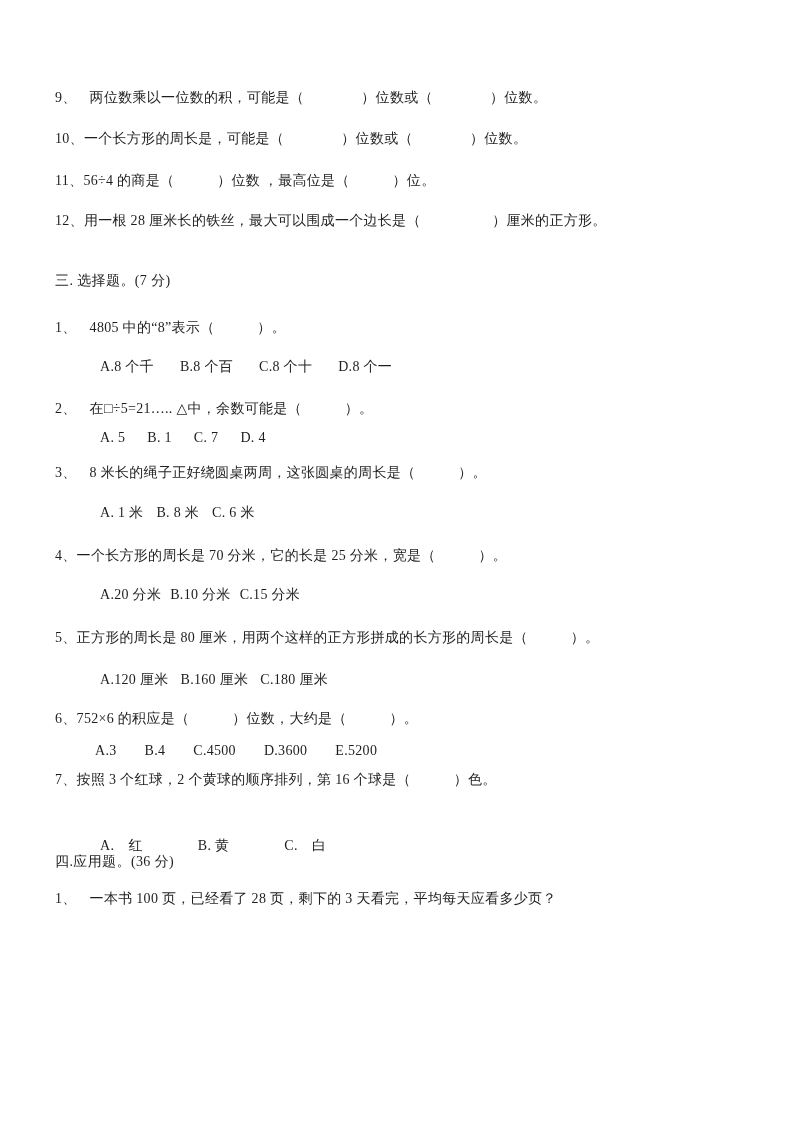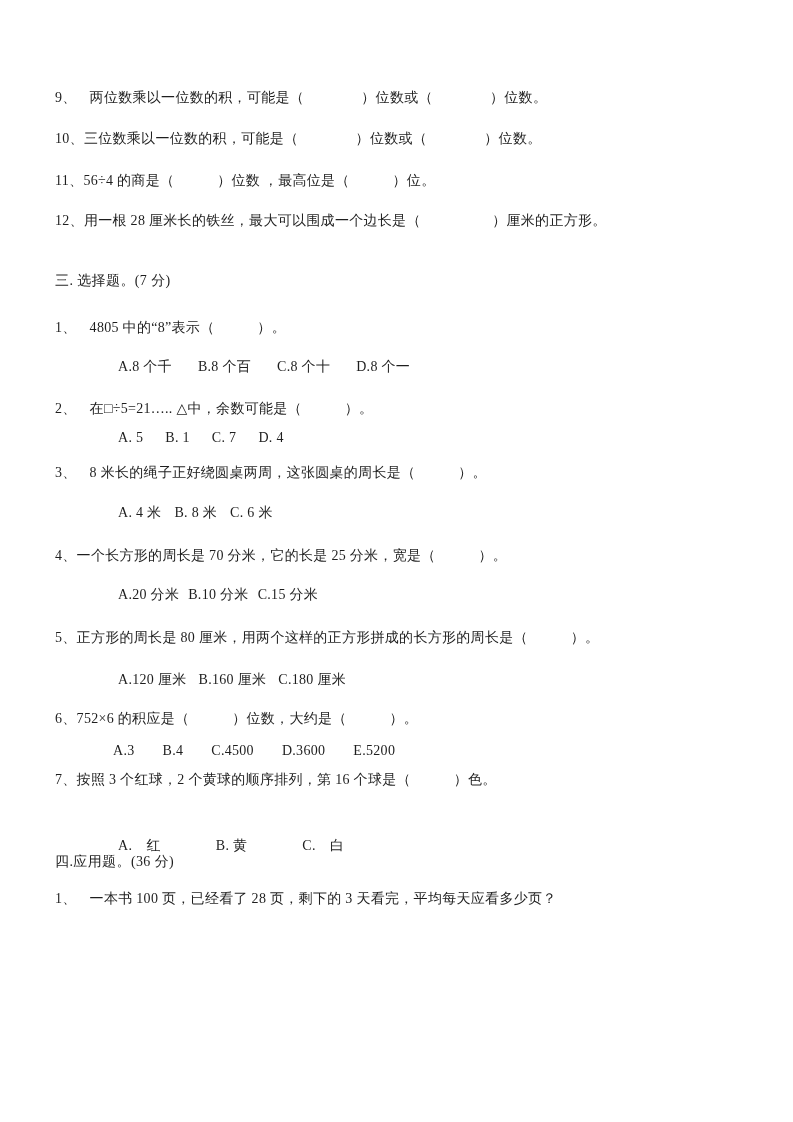--- a/index.html
+++ b/index.html
@@ -32,30 +32,29 @@
     letter-spacing: 0.4px;
   }
   .opts {
     position: absolute;
     left: 100px;
     display: flex;
     font-size: 14px;
     line-height: 19px;
     white-space: pre;
     letter-spacing: 0.3px;
-    margin-left: 18px;
   }
 </style>
 </head>
 <body>
 
 <div class="page">
 
   <div class="line" style="top:88px"><span class="q-label gap">9、</span><span>两位数乘以一位数的积，可能是（　　　　）位数或（　　　　）位数。</span></div>
-  <div class="line" style="top:129px"><span class="q-label">10、</span><span>三位数乘以一位数的积，可能是（　　　　）位数或（　　　　）位数。</span></div>
+  <div class="line" style="top:129px"><span class="q-label">10、</span><span>一个长方形的周长是，可能是（　　　　）位数或（　　　　）位数。</span></div>
   <div class="line" style="top:171px"><span class="q-label">11、</span><span>56÷4 的商是（　　　）位数 ，最高位是（　　　）位。</span></div>
   <div class="line" style="top:211px"><span class="q-label">12、</span><span>用一根 28 厘米长的铁丝，最大可以围成一个边长是（　　　　　）厘米的正方形。</span></div>
 
   <div class="heading" style="top:270px">三. 选择题。(7 分)</div>
 
   <div class="line" style="top:318px"><span class="q-label gap">1、</span><span>4805 中的“8”表示（　　　）。</span></div>
   <div class="opts" style="top:357px; gap:26px">
     <span>A.8 个千</span>
     <span>B.8 个百</span>
     <span>C.8 个十</span>
@@ -65,21 +64,21 @@
   <div class="line" style="top:399px"><span class="q-label gap">2、</span><span>在□÷5=21….. △中，余数可能是（　　　）。</span></div>
   <div class="opts" style="top:428px; gap:22px">
     <span>A. 5</span>
     <span>B. 1</span>
     <span>C. 7</span>
     <span>D. 4</span>
   </div>
 
   <div class="line" style="top:463px"><span class="q-label gap">3、</span><span>8 米长的绳子正好绕圆桌两周，这张圆桌的周长是（　　　）。</span></div>
   <div class="opts" style="top:503px; gap:13px">
-    <span>A. 4 米</span>
+    <span>A. 1 米</span>
     <span>B. 8 米</span>
     <span>C. 6 米</span>
   </div>
 
   <div class="line" style="top:546px"><span class="q-label">4、</span><span>一个长方形的周长是 70 分米，它的长是 25 分米，宽是（　　　）。</span></div>
   <div class="opts" style="top:585px; gap:9px">
     <span>A.20 分米</span>
     <span>B.10 分米</span>
     <span>C.15 分米</span>
   </div>

